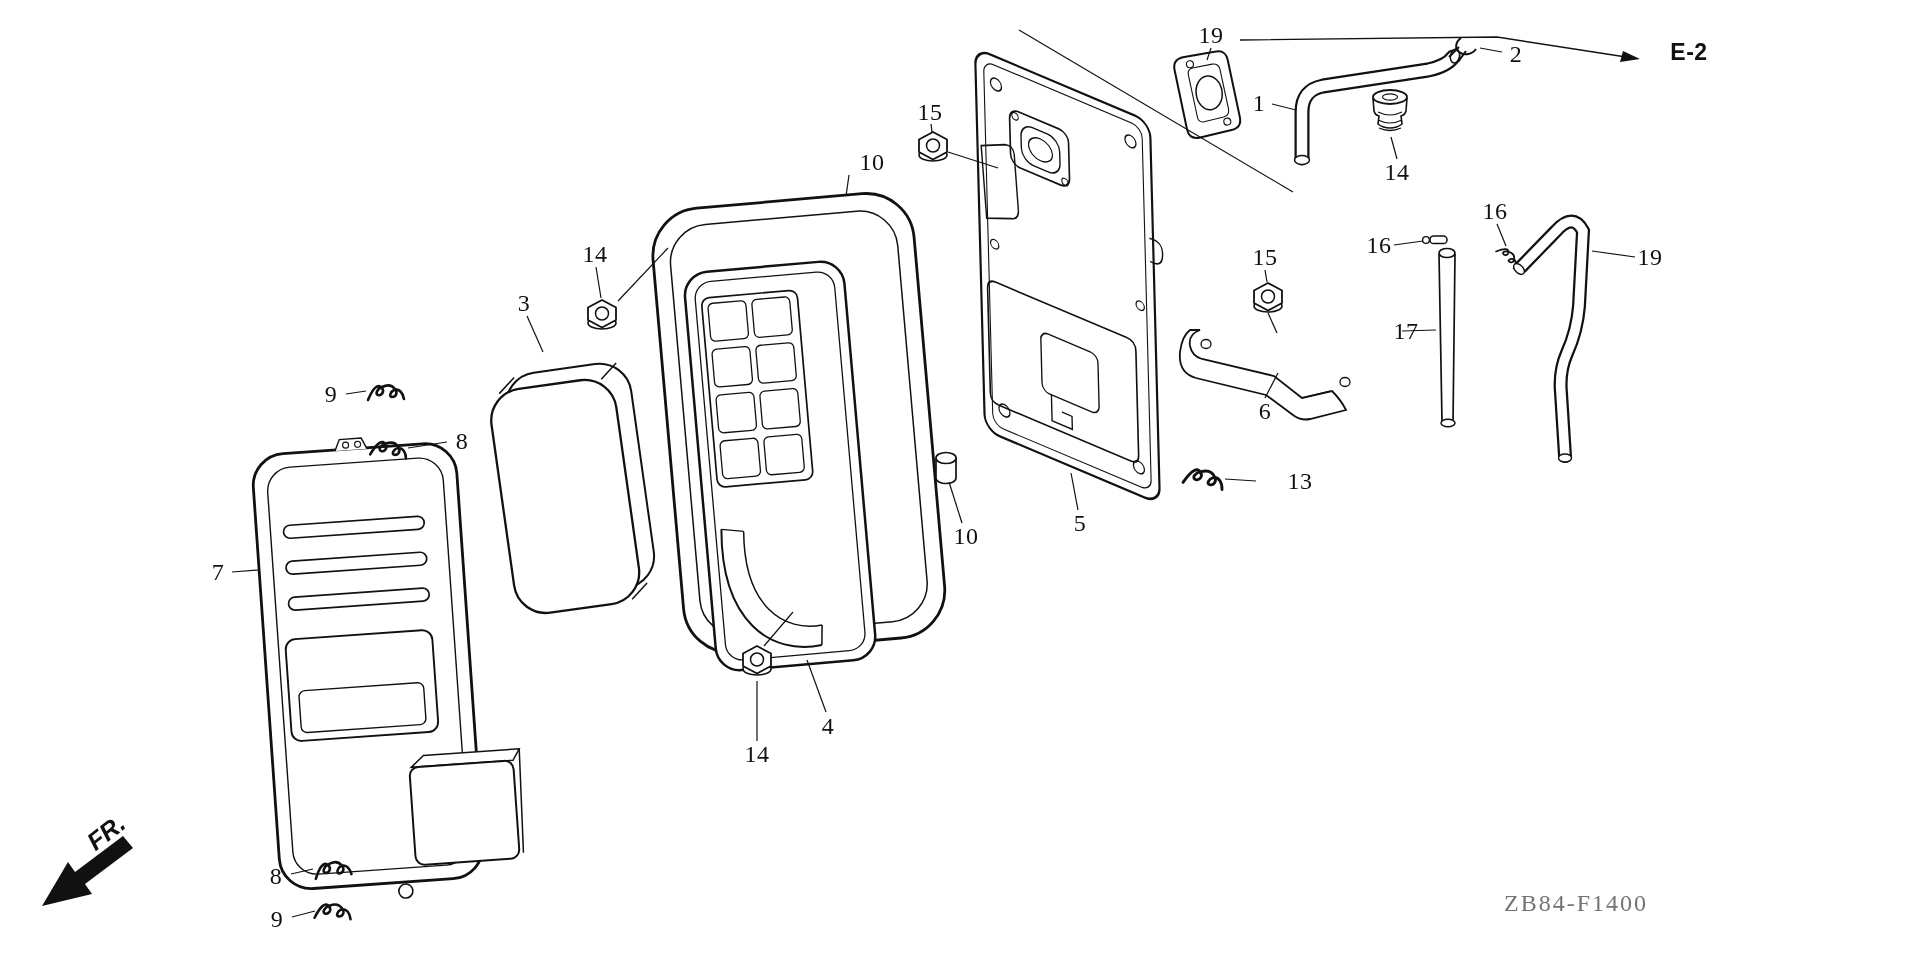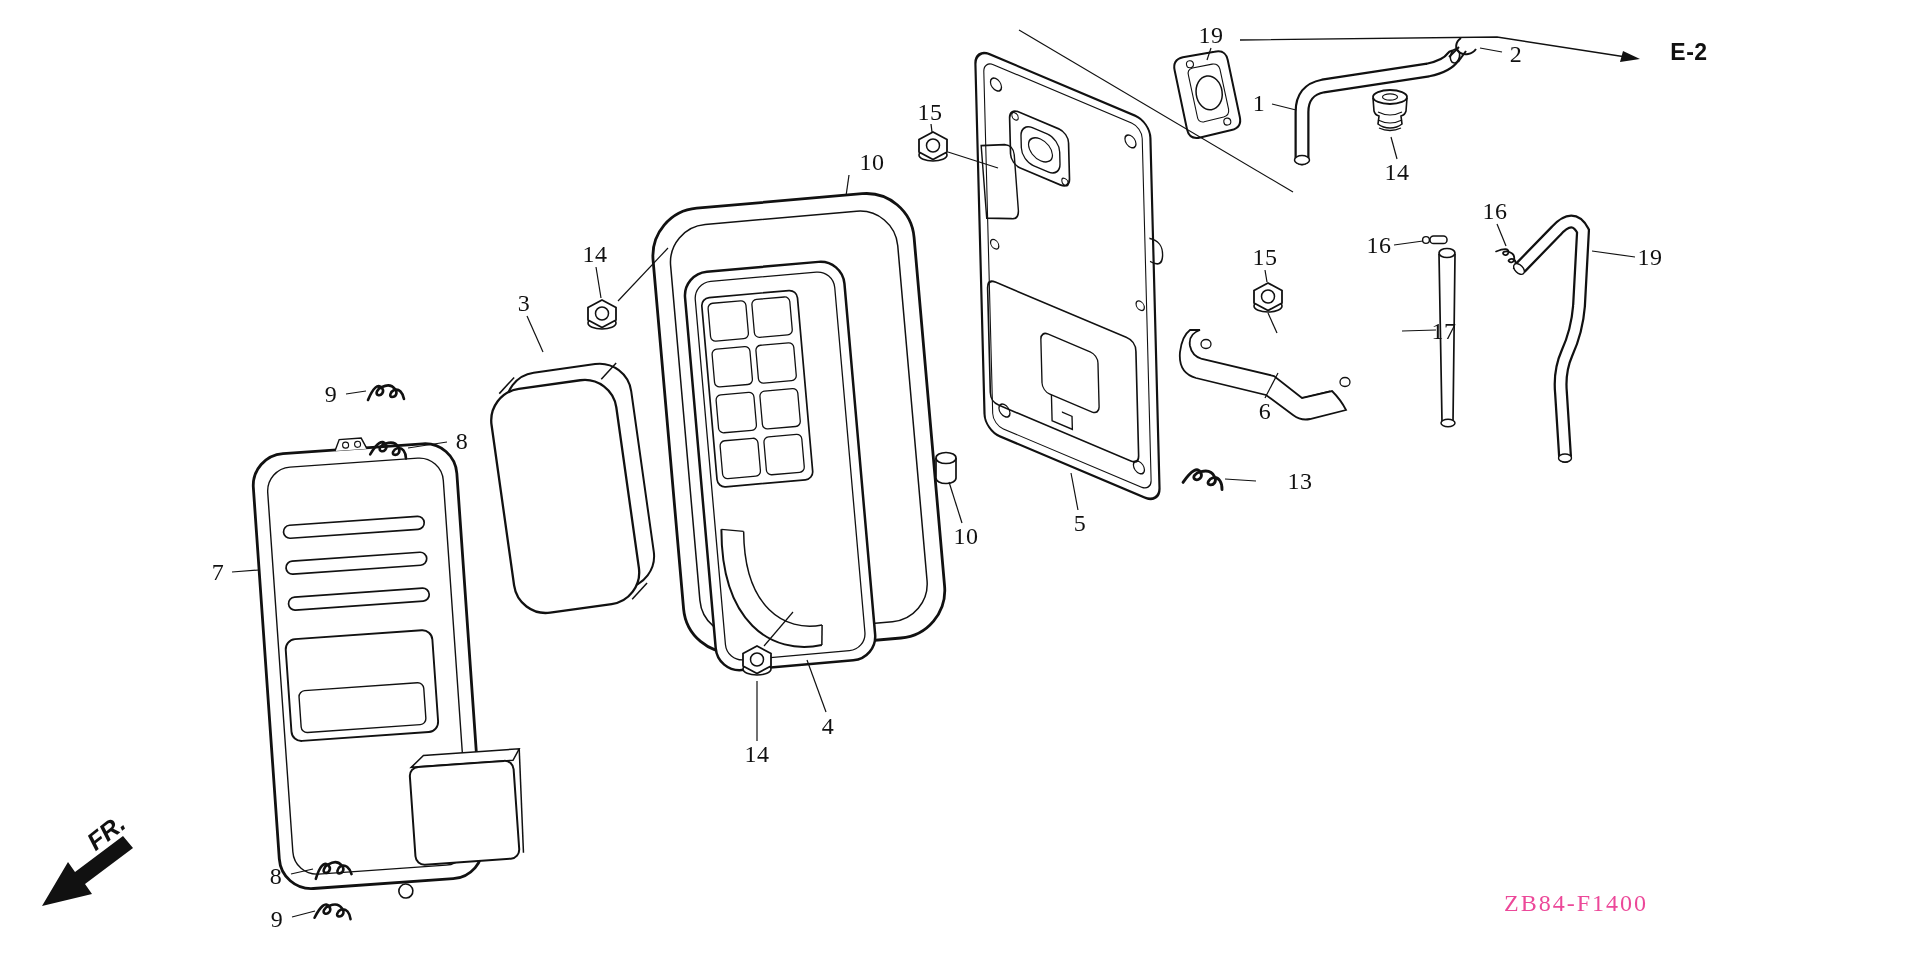--- a/index.html
+++ b/index.html
@@ -17,21 +17,21 @@
     font-family:Liberation Sans, sans-serif;
   }
   .fr {
     position:absolute; left:86px; top:818px;
     font-style:italic; font-weight:700; font-size:25px;
     font-family:"Liberation Sans", sans-serif;
     transform:rotate(-38deg); color:#111;
   }
   .code {
     position:absolute; left:1576px; top:903px; transform:translate(-50%,-50%);
-    font-size:24px; letter-spacing:2px; color:#ec4899;
+    font-size:24px; letter-spacing:2px; color:#737373;
     font-family:"Liberation Serif", serif;
   }
 </style>
 </head>
 <body>
 
 <div class="stage">
 
 <svg viewBox="0 0 1920 958" width="1920" height="958">
   <defs>
@@ -236,21 +236,21 @@
 <div class="lbl" style="left:1259px;top:103px">1</div>
 <div class="lbl" style="left:930px;top:112px">15</div>
 <div class="lbl" style="left:872px;top:162px">10</div>
 <div class="lbl" style="left:1397px;top:172px">14</div>
 <div class="lbl" style="left:1495px;top:211px">16</div>
 <div class="lbl" style="left:1379px;top:245px">16</div>
 <div class="lbl" style="left:595px;top:254px">14</div>
 <div class="lbl" style="left:1650px;top:257px">19</div>
 <div class="lbl" style="left:1265px;top:257px">15</div>
 <div class="lbl" style="left:524px;top:303px">3</div>
-<div class="lbl" style="left:1444px;top:331px">17</div>
+<div class="lbl" style="left:1406px;top:331px">17</div>
 <div class="lbl" style="left:331px;top:394px">9</div>
 <div class="lbl" style="left:1265px;top:411px">6</div>
 <div class="lbl" style="left:462px;top:441px">8</div>
 <div class="lbl" style="left:1300px;top:481px">13</div>
 <div class="lbl" style="left:1080px;top:523px">5</div>
 <div class="lbl" style="left:966px;top:536px">10</div>
 <div class="lbl" style="left:218px;top:572px">7</div>
 <div class="lbl" style="left:828px;top:726px">4</div>
 <div class="lbl" style="left:757px;top:754px">14</div>
 <div class="lbl" style="left:276px;top:876px">8</div>

